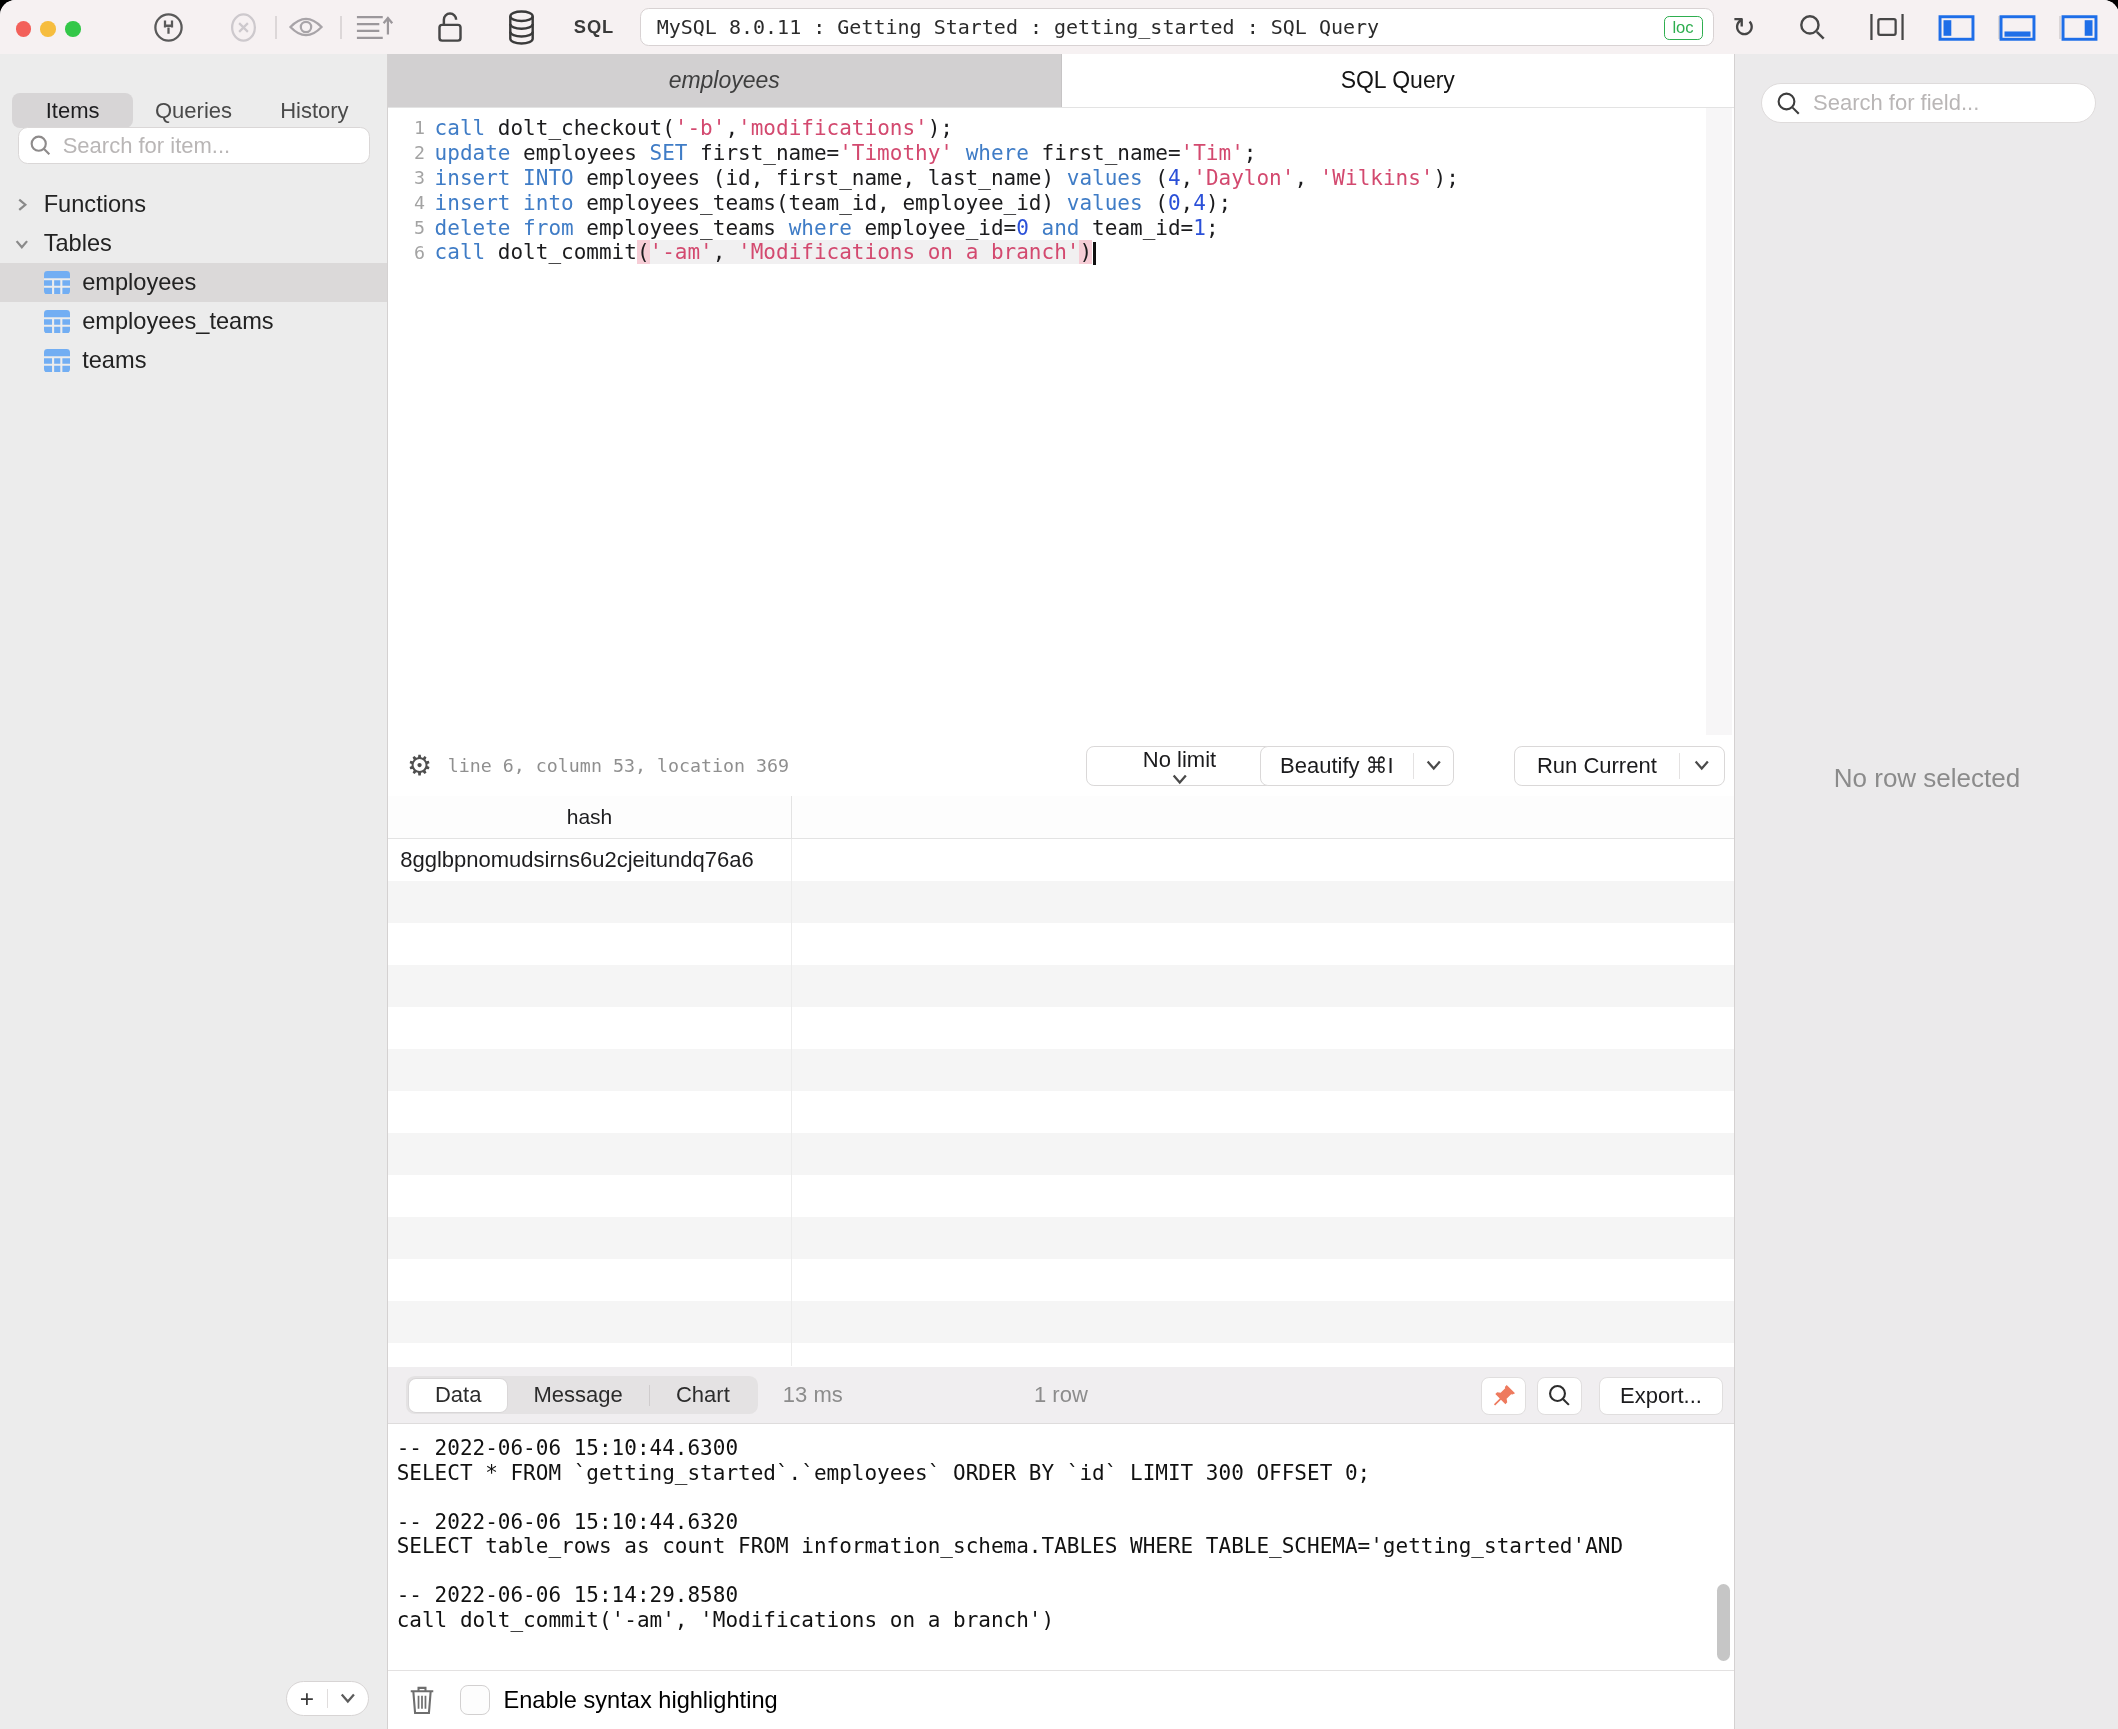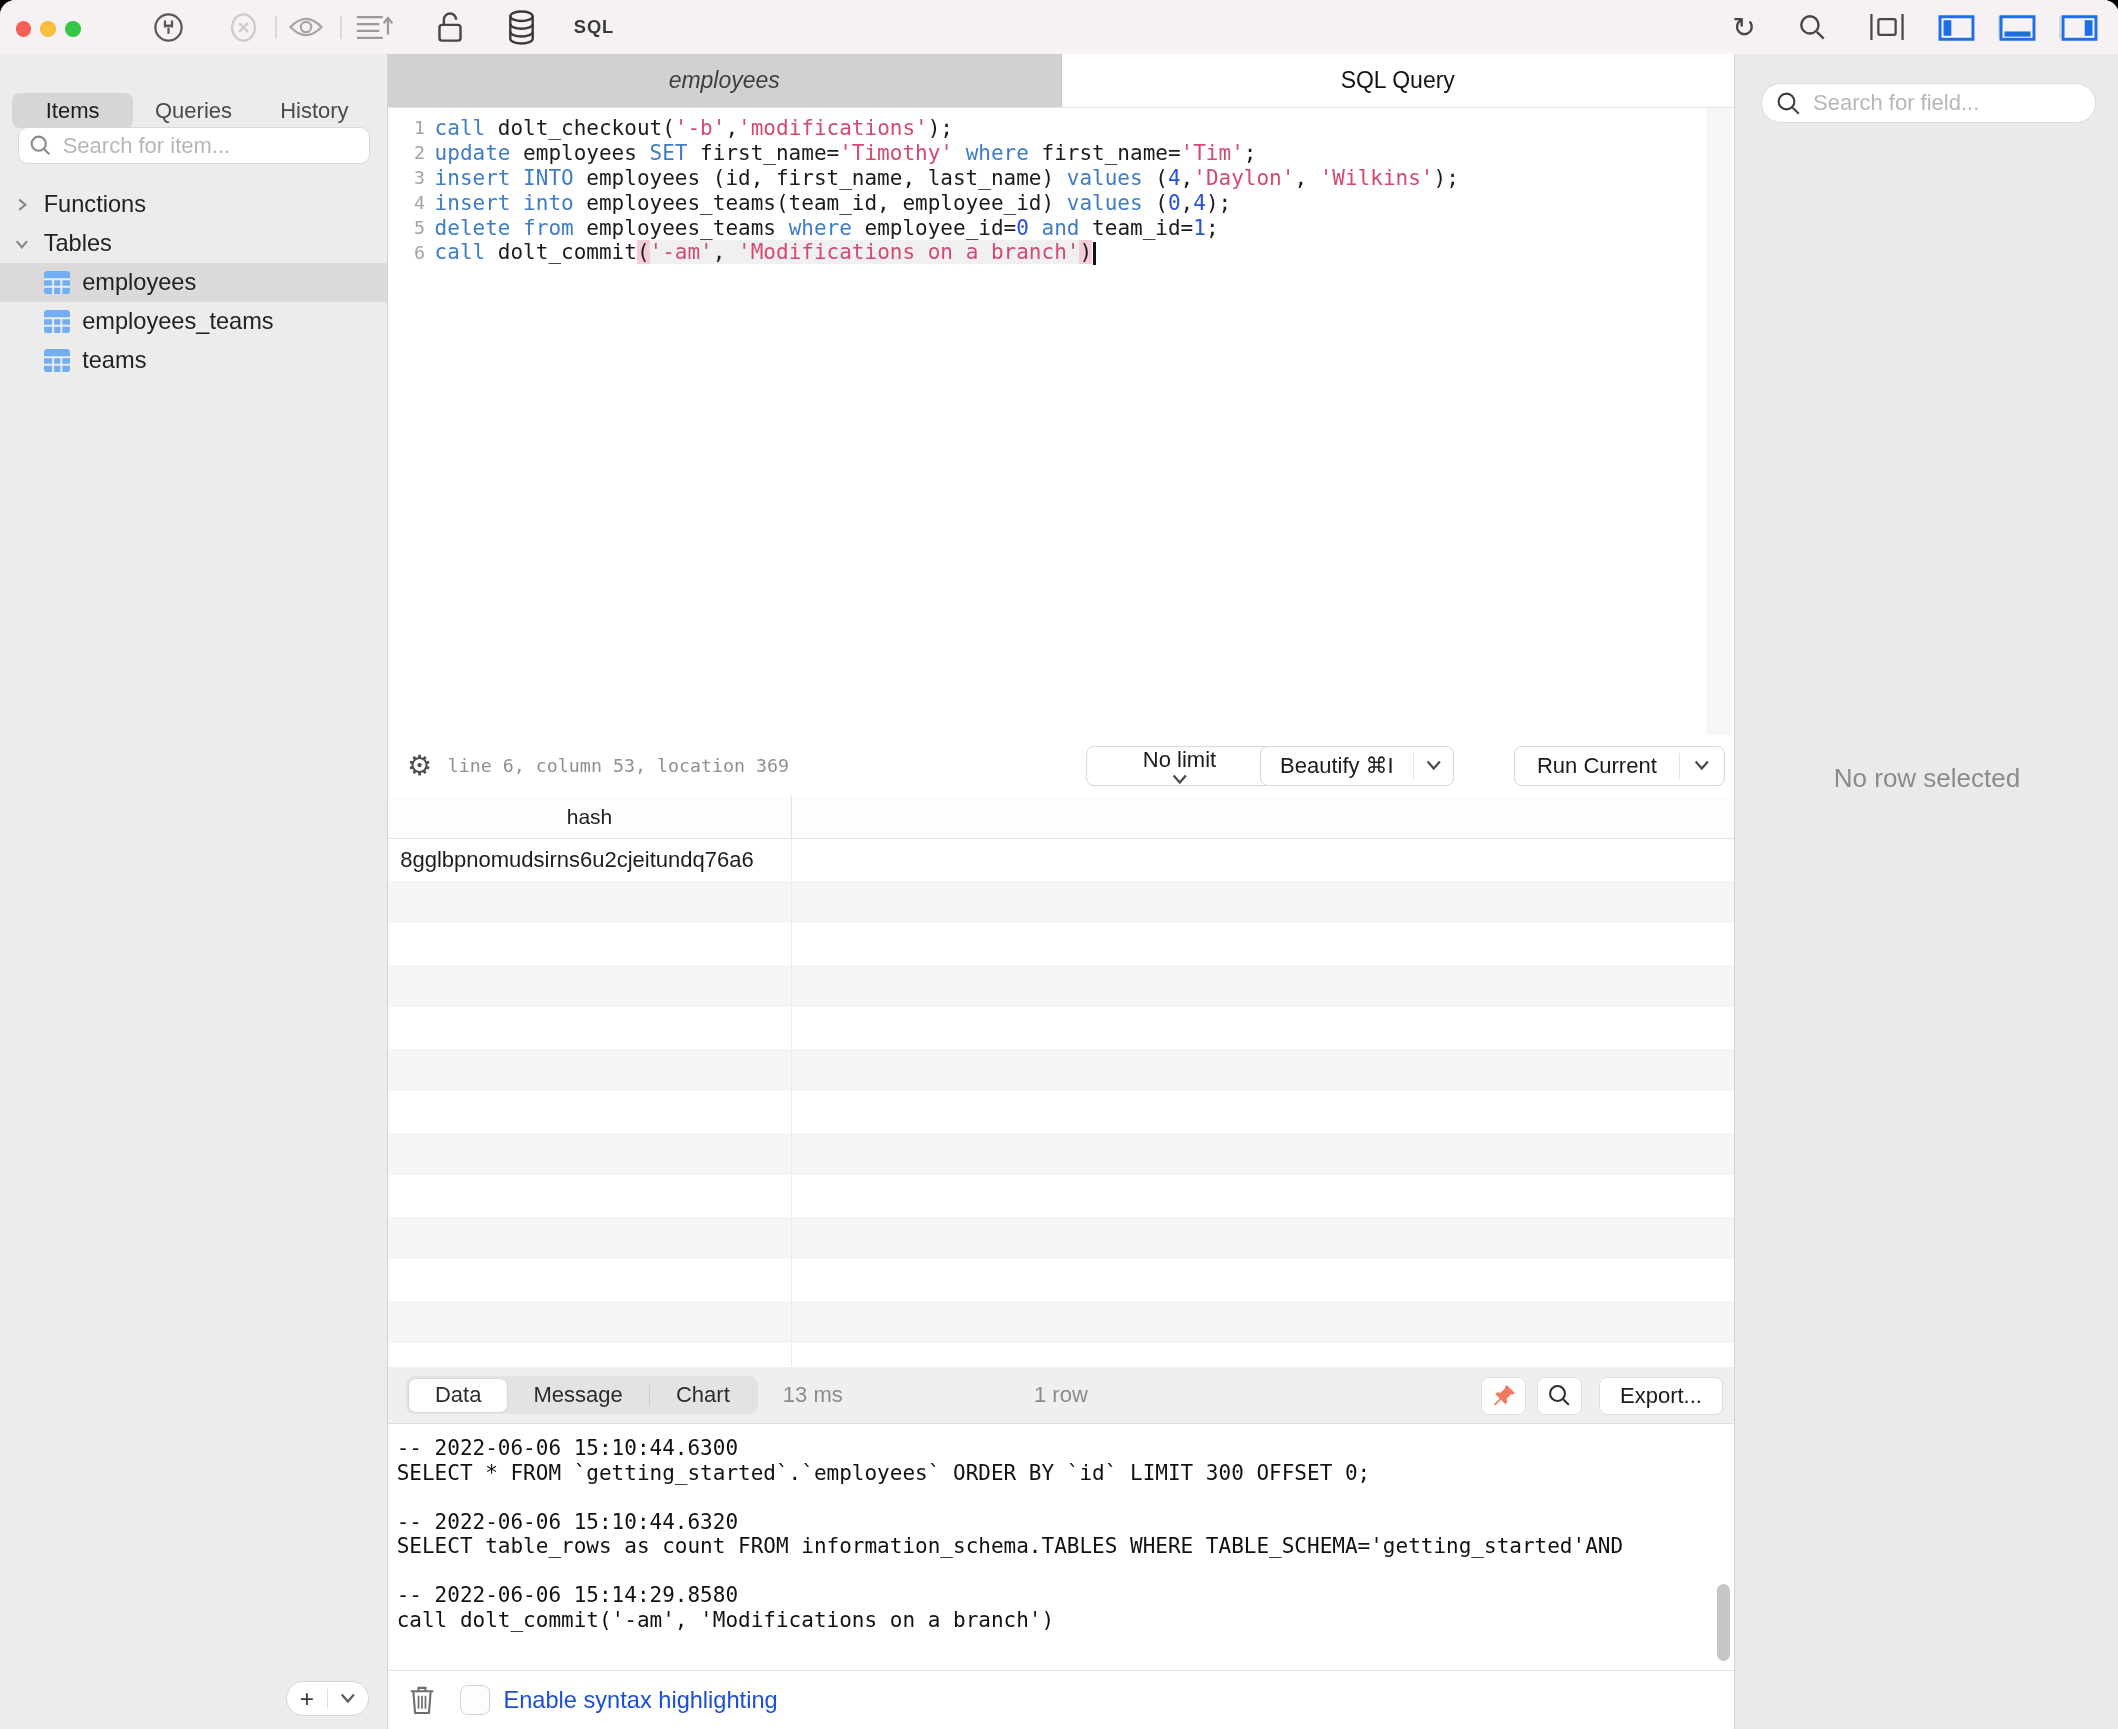--- a/index.html
+++ b/index.html
@@ -102,21 +102,21 @@
     border-radius:7.9px;display:flex;align-items:center;justify-content:center;font-size:22px;color:#1b1b1d;}
 
   .log{position:absolute;left:0;top:1370px;width:100%;height:246px;background:#fff;padding:12.2px 0 0 8.7px;overflow:hidden;}
   .log-line{font-family:"DejaVu Sans Mono",monospace;font-size:21px;line-height:24.5px;height:24.5px;white-space:pre;color:#111;}
   .log-thumb{position:absolute;right:4.4px;bottom:8.7px;width:13px;height:77px;border-radius:7px;background:#c6c6c6;}
 
   .mfooter{position:absolute;left:0;top:1616px;width:100%;height:59px;background:#fff;border-top:0.9px solid #e3e1e1;
     display:flex;align-items:center;}
   .trash-wrap{margin-left:21px;display:flex;}
   .checkbox{margin-left:24.5px;width:30px;height:30px;background:#fdfdfd;border:1.3px solid #d2d0d0;border-radius:7.9px;}
-  .syntax-label{margin-left:14px;font-size:23.6px;color:#1d4ed8;}
+  .syntax-label{margin-left:14px;font-size:23.6px;color:#000000;}
 
   
   .rightpanel{position:absolute;right:0;top:54px;width:385px;bottom:0;background:#ebeaeb;border-left:0.9px solid #d4d1d1;}
   .field-search{position:absolute;left:26px;top:29px;width:335px;height:40px;background:#fff;border:1.3px solid #dedbdb;
     border-radius:20px;display:flex;align-items:center;padding:12px 14px;}
   .no-row{position:absolute;left:0;right:0;top:709px;text-align:center;font-size:26px;color:#8b8b8b;}
 
   svg{display:block;}
 </style>
 </head>
@@ -165,20 +165,24 @@
       <svg width="31" height="37" viewBox="0 0 36 42">
           <ellipse cx="18" cy="8" rx="13" ry="5.5" fill="none" stroke="#3a3a3a" stroke-width="2.8"></ellipse>
           <path d="M5 8v26c0 3 5.8 5.5 13 5.5s13-2.5 13-5.5V8" fill="none" stroke="#3a3a3a" stroke-width="2.8"></path>
           <path d="M5 17c0 3 5.8 5.5 13 5.5S31 20 31 17M5 26c0 3 5.8 5.5 13 5.5S31 29 31 26" fill="none" stroke="#3a3a3a" stroke-width="2.8"></path>
         </svg>
     </div>
     <div class="tb-icon" style="left:568px;width:52px;">
       <span class="sql-label">SQL</span>
     </div>
 
+    <div class="title-field">
+      <span class="title-text">MySQL 8.0.11 : Getting Started : getting_started : SQL Query</span>
+      <span class="loc-badge">loc</span>
+    </div>
 
     <div class="tb-icon" style="left:1725px;width:38px;">
       <span class="refresh-glyph">↻</span>
     </div>
     <div class="tb-icon" style="left:1793px;width:38px;">
       <svg width="31" height="31" viewBox="0 0 36 36">
           <circle cx="15" cy="15" r="10" fill="none" stroke="#474747" stroke-width="2.8"></circle>
           <path d="M23 23l8 8" stroke="#474747" stroke-width="2.8"></path>
         </svg>
     </div>

